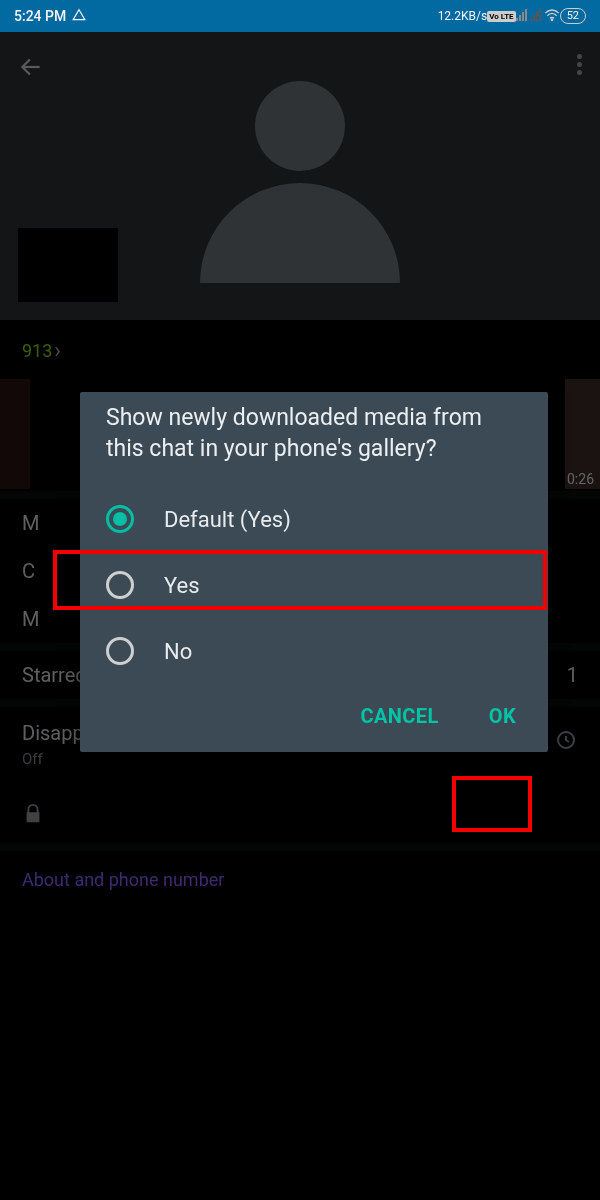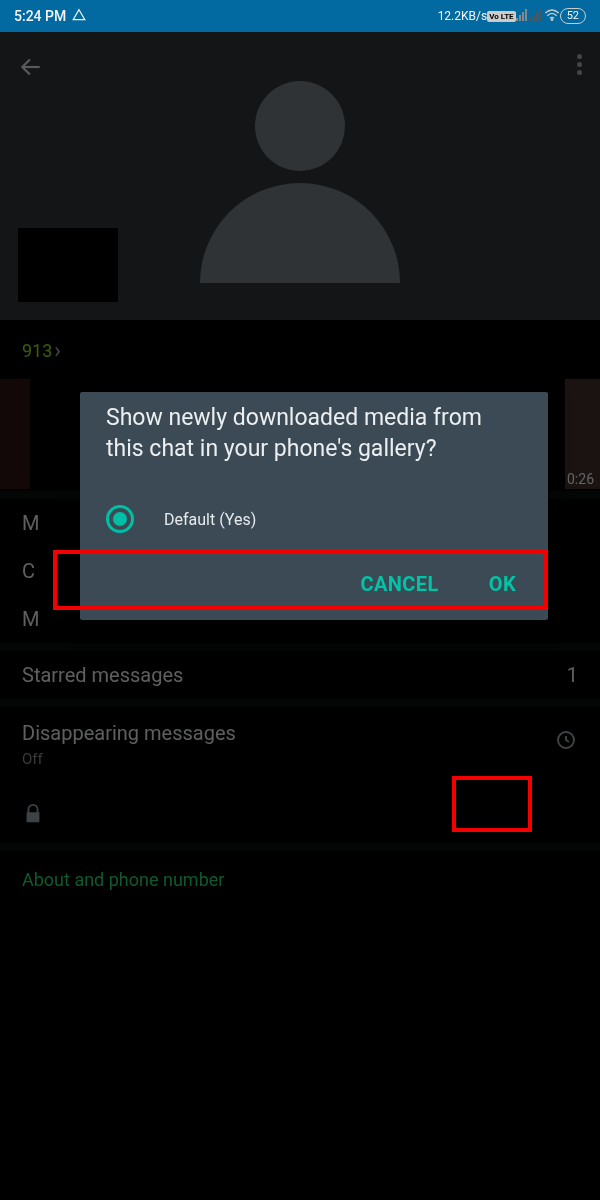--- a/index.html
+++ b/index.html
@@ -101,21 +101,21 @@
 .setting-row {
   display: flex; justify-content: space-between; align-items: flex-start;
   padding: 14px 22px;
 }
 .setting-title { font-size: 20px; color: #cfd2d4; margin-bottom: 4px; }
 .setting-sub { font-size: 15px; color: #7e858a; line-height: 1.35; max-width: 500px; }
 .setting-icon { flex: 0 0 auto; margin-top: 6px; }
 
 .about-link {
   padding: 18px 22px 4px;
-  color: #22c55e;
+  color: #8b5cf6;
   font-size: 18px;
 }
 
 
 .dim-overlay {
   position: absolute; left: 0; right: 0; top: 32px; bottom: 0;
   background: rgba(0,0,0,0.55);
 }
 
 
@@ -134,21 +134,21 @@
   font-size: 23px;
   line-height: 1.35;
   padding: 0 26px 22px 26px;
   color: #eceff1;
 }
 .radio-row {
   display: flex;
   align-items: center;
   gap: 30px;
   padding: 19px 26px;
-  font-size: 16px;
+  font-size: 22px;
 }
 .radio-outer {
   width: 28px; height: 28px; border-radius: 50%;
   border: 3px solid #cfcfcf;
   display: flex; align-items: center; justify-content: center;
   flex: 0 0 auto;
 }
 .radio-outer.selected { border-color: #00bfa5; }
 .radio-inner {
   width: 14px; height: 14px; border-radius: 50%; background: #00bfa5;
@@ -293,20 +293,28 @@
 
 <div class="dialog">
   <div class="dialog-title">Show newly downloaded media from this chat in your phone's gallery?</div>
 
   <div class="radio-row">
     <span class="radio-outer selected">
         <span class="radio-inner"></span>
       </span>
     <span>Default (Yes)</span>
   </div>
+  <div class="radio-row">
+    <span class="radio-outer"></span>
+    <span>Yes</span>
+  </div>
+  <div class="radio-row">
+    <span class="radio-outer"></span>
+    <span>No</span>
+  </div>
 
   <div class="dialog-actions">
     <div class="dialog-btn">CANCEL</div>
     <div class="dialog-btn">OK</div>
   </div>
 </div>
 
 <div class="red-box red-opt1"></div>
 <div class="red-box red-ok"></div>
 

